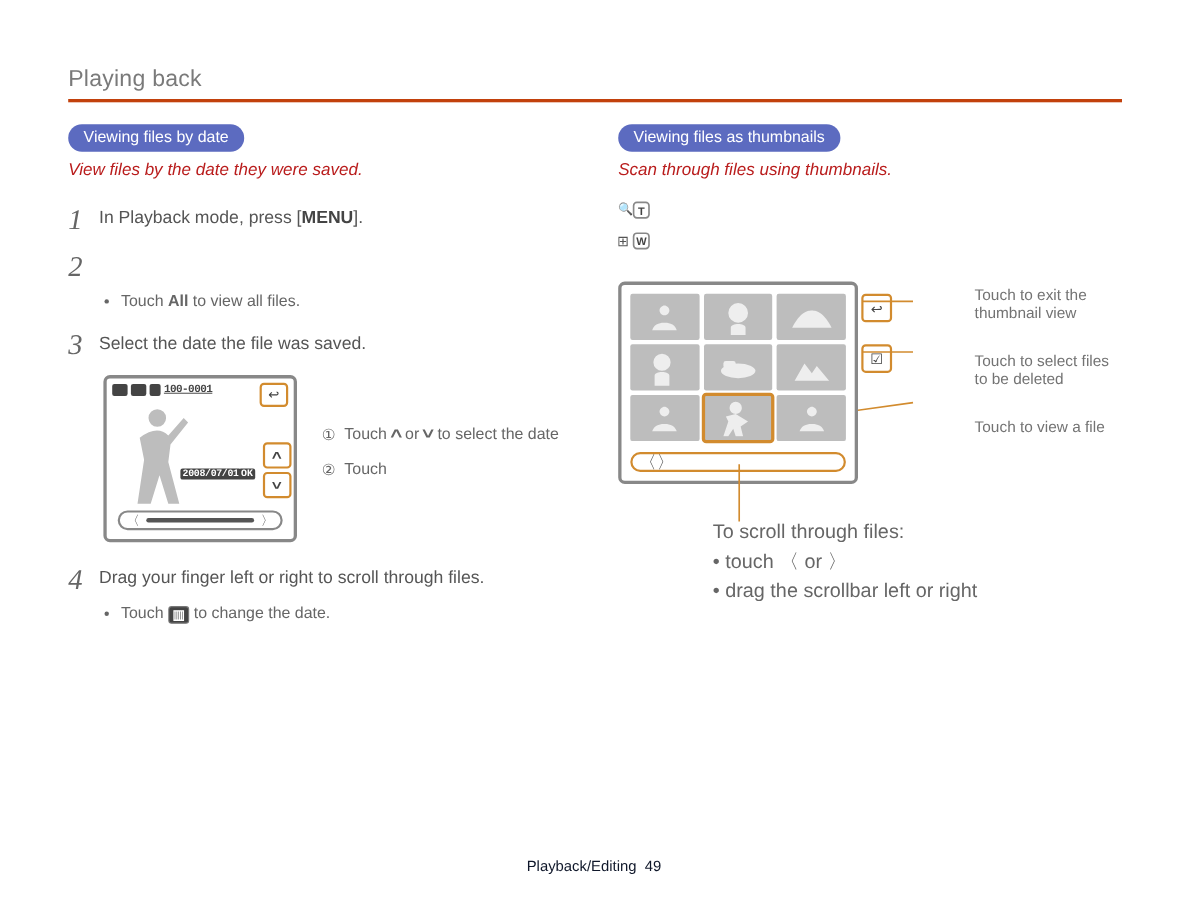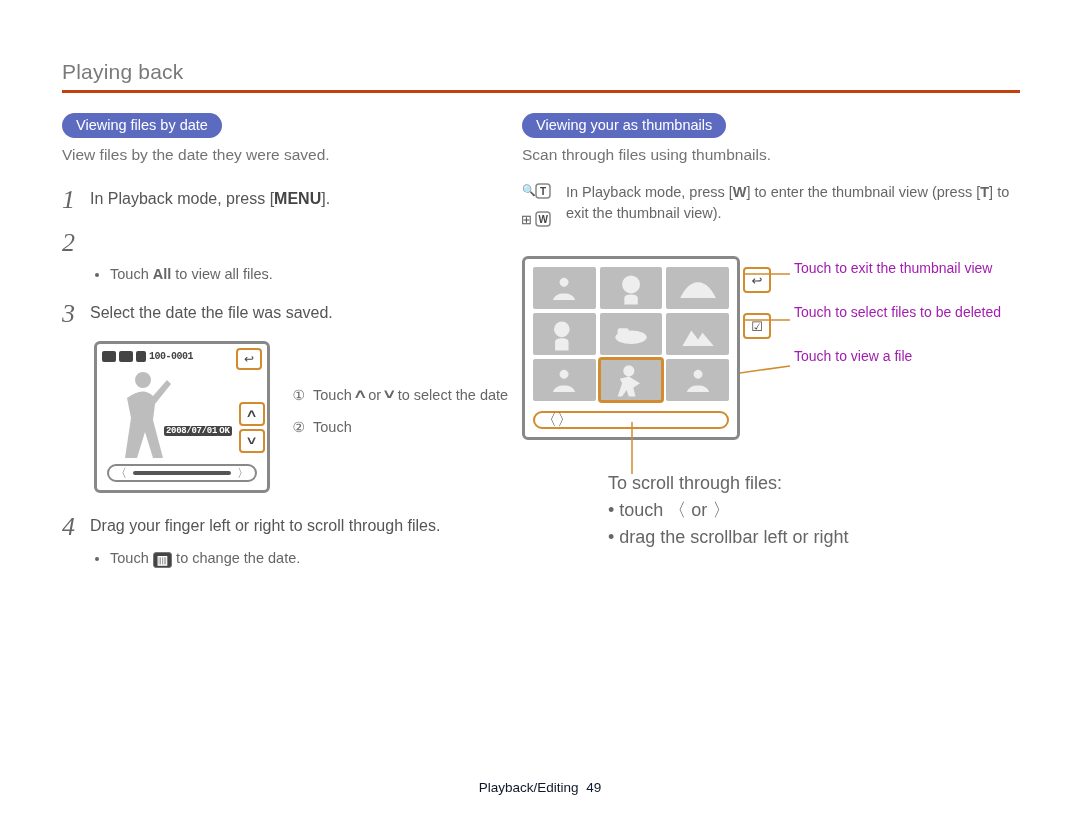--- a/index.html
+++ b/index.html
@@ -22,36 +22,38 @@
     font-size: 21px;
     font-weight: 300;
     color: #7a7a7a;
     border-bottom: 3px solid #c2410c;
     padding-bottom: 6px;
     margin-bottom: 20px;
     letter-spacing: 0.2px;
   }
   .columns {
     display: flex;
+    gap: 40px;
   }
   .col-left  { width: 460px; }
   .col-right { flex: 1; }
   .pill {
     display: inline-block;
     background: #5c6bc0;
     color: #fff;
     font-size: 14.5px;
     padding: 4px 14px 5px;
     border-radius: 14px;
     margin-bottom: 8px;
   }
   .para {
     font-size: 15.5px;
-    color: #737373;
+    color: #b91c1c;
     margin: 0 0 18px 0;
+    font-style: italic;
   }
   .step { display:flex; margin: 8px 0 4px 0; line-height: 1.35; }
   .step-num {
     font-size: 26px;
     font-style: italic;
     font-family: Georgia, 'Times New Roman', serif;
     color: #666;
     width: 28px;
     flex-shrink: 0;
   }
@@ -85,21 +87,21 @@
     border:3px solid #888;
     border-radius:6px;
     width: 170px;
     height: 146px;
     position:relative;
     margin: 6px 0 0 32px;
     vertical-align: top;
   }
   .screen1 .topbar {
     position:absolute; top:5px; left:5px; right:5px; height:14px;
-    display:flex; gap:3px; align-items:center;
+    display:flex; gap:3px; align-items:flex-start;text-decoration:underline;
   }
   .mini-ic { width:14px; height:11px; background:#444; border-radius:2px; display:inline-block;}
   .mini-txt { font-family: 'Courier New', monospace; font-size:10px; font-weight:700; color:#444; letter-spacing:-0.5px;}
   .back-ic { position:absolute; top:4px; right:5px; width:22px; height:18px; border:2px solid #d28b2e; border-radius:4px; display:flex; align-items:center; justify-content:center; font-size:12px; color:#444;}
   .silhouette {
     position:absolute; top:24px; left:18px; width:60px; height:92px;
   }
   .side-btns { position:absolute; right:6px; top:58px; width:22px;}
   .side-btn  { width:22px; height:20px; border:2px solid #d28b2e; border-radius:4px; margin-bottom:3px; display:flex; align-items:center; justify-content:center; font-size:12px; color:#444; background:#fff;}
   .date-lab { position:absolute; right:48px; top:82px; font-family:'Courier New',monospace; font-weight:700; color:#fff; font-size:9px; background:#444; padding:0 2px; border-radius:2px; letter-spacing:-0.3px;}
@@ -163,22 +165,23 @@
     display:flex; align-items:center; justify-content:center; color:#444; font-size:13px;
   }
   .thumb-scroll {
     margin-top:10px; height:18px; border:2px solid #888; border-radius:10px;
     display:flex; align-items:center; padding:0 6px; box-sizing:border-box;
   }
   .thumb-scroll.highlight { border-color:#d28b2e; }
   .thumb-labels {
     display:inline-block;
     vertical-align: top;
+    margin-left: 52px;
     font-size:14px;
-    color:#a21caf;
+    color:#737373;
   }
   .thumb-labels .lbl { padding-top:0px; }
   .thumb-labels .lbl + .lbl { margin-top: 28px; }
   .thumb-below {
     margin: 30px 0 0 86px;
     font-size:18px;
     color:#666;
     line-height:1.5;
   }
   .arrow-ico { display:inline-block; font-family:inherit; }
@@ -266,37 +269,34 @@
         <div class="step-text">Drag your finger left or right to scroll through files.</div>
       </div>
       <ul class="bullets">
         <li>
           <span>Touch </span><span class="mono-box">▥</span><span> to change the date.</span>
         </li>
       </ul>
     </div>
 
     <div class="col-right">
-      <div class="pill">Viewing your as thumbnails</div>
+      <div class="pill">Viewing files as thumbnails</div>
       <p class="para">Scan through files using thumbnails.</p>
 
       <div class="tw-block">
         <div class="tw-icons">
           <svg viewBox="0 0 32 56" width="32" height="56">
             <text x="0" y="12" font-size="11" fill="#555">🔍</text>
             <rect x="14" y="2" width="14" height="14" rx="3" fill="none" stroke="#888" stroke-width="1.5"></rect>
             <text x="18" y="13" font-size="10" fill="#444" font-weight="700">T</text>
             <text x="-1" y="42" font-size="13" fill="#555">⊞</text>
             <rect x="14" y="30" width="14" height="14" rx="3" fill="none" stroke="#888" stroke-width="1.5"></rect>
             <text x="16.5" y="41" font-size="10" fill="#444" font-weight="700">W</text>
           </svg>
         </div>
-        <div style="line-height:1.45;">
-          <span>In Playback mode, press [</span><b>W</b><span>] to enter the thumbnail view (press [</span><b>T</b><span>] to exit the thumbnail view).</span>
-        </div>
       </div>
 
       
       <div style="position:relative;">
         <div class="thumb-screen">
           <div class="thumb-grid">
             <div class="thumb">
                 <svg viewBox="0 0 40 30">
                   <path fill="#eee" d="M20 6c2 0 4 2 4 4s-2 4-4 4-4-2-4-4 2-4 4-4zM10 26c2-6 8-6 10-6s8 0 10 6z"></path>
                 </svg>

